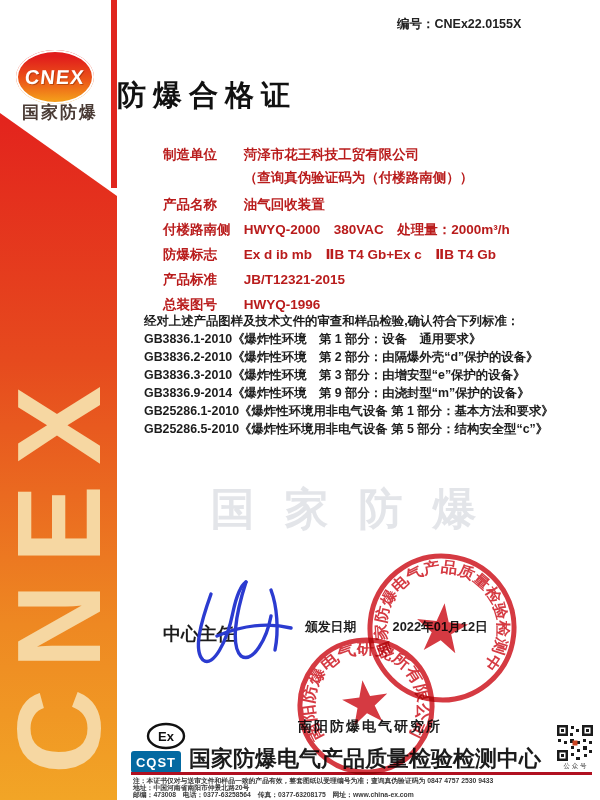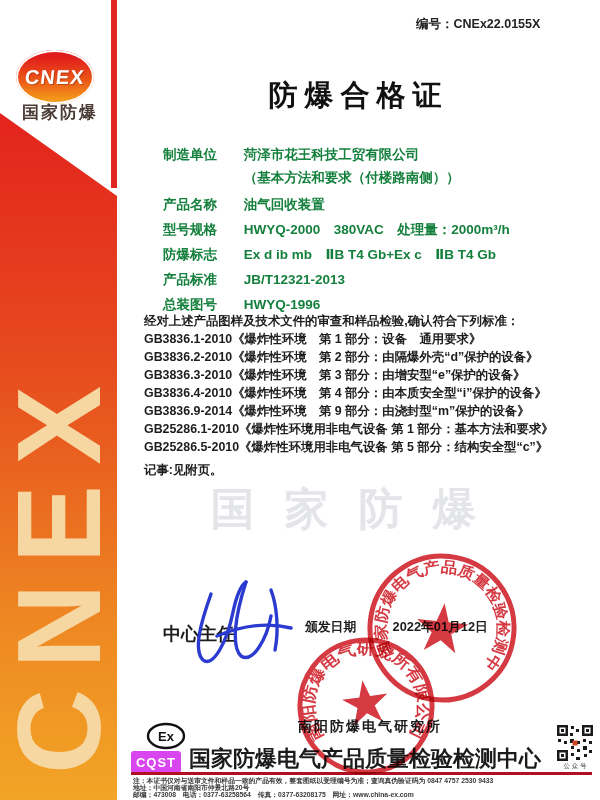--- a/index.html
+++ b/index.html
@@ -15,45 +15,45 @@
   .topline{position:absolute;left:111px;top:0;width:6px;height:188px;background:#e0261e;}
   
   .logo-oval{position:absolute;left:16px;top:50px;width:78px;height:54px;border-radius:50%;
         background:linear-gradient(180deg,#e11c1c 12%,#ec5a18 58%,#f49a1a 92%);
         display:flex;align-items:center;justify-content:center;box-shadow:0 0 0 2px #fff inset;}
   .logo-oval span{color:#fff;font-weight:800;font-size:20px;letter-spacing:1px;
         transform:skewX(-6deg);text-shadow:1px 1px 0 rgba(120,40,0,.45);}
   .logo-caption{position:absolute;left:14px;top:101px;width:92px;text-align:center;
         font-size:17px;font-weight:700;color:#4a3b35;letter-spacing:2px;}
   
-  .cert-no{position:absolute;left:416px;top:16px;font-size:12.5px;font-weight:700;color:#222;text-align:right;}
-  .title{position:absolute;left:117px;top:76px;width:483px;text-align:center;
+  .cert-no{position:absolute;left:397px;top:16px;font-size:12.5px;font-weight:700;color:#222;text-align:right;}
+  .title{position:absolute;left:117px;top:76px;width:483px;
         font-size:29px;font-weight:900;letter-spacing:7px;color:#111;}
   
-  .frow{position:absolute;left:163px;font-size:13.5px;font-weight:700;color:#15803d;white-space:nowrap;}
+  .frow{position:absolute;left:163px;font-size:13.5px;font-weight:700;color:#b91c1c;white-space:nowrap;}
   .frow .lab{display:inline-block;width:77px;}
   .frow .val{display:inline-block;}
   
   .standards{position:absolute;left:144px;top:312px;width:450px;font-size:12.4px;
         font-weight:600;line-height:18px;color:#1d1d1d;z-index:2;}
   .standards div{white-space:nowrap;}
   .note-line{margin-top:5px;font-weight:700;}
   
   .watermark{position:absolute;left:117px;top:480px;width:483px;text-align:center;
         font-size:44px;font-weight:700;letter-spacing:30px;color:#c9ccd4;opacity:.5;z-index:0;}
   
   .sig-label{position:absolute;left:163px;top:622px;font-size:18px;font-weight:700;}
   .sig-svg{position:absolute;left:183px;top:572px;z-index:2;}
   .drow{position:absolute;left:305px;font-size:12.8px;font-weight:700;white-space:nowrap;z-index:2;}
   .drow .dlab{display:inline-block;width:84px;}
   
   .stamp{position:absolute;z-index:5;opacity:.87;mix-blend-mode:multiply;}
   
   .ex-mark{position:absolute;left:146px;top:722px;z-index:2;}
-  .cqst{position:absolute;left:131px;top:751px;width:50px;height:22px;background:#d946ef;
+  .cqst{position:absolute;left:131px;top:751px;width:50px;height:22px;background:#0369a1;
         border-radius:3px;color:#fff;font-size:13px;font-weight:800;letter-spacing:1px;
         display:flex;align-items:center;justify-content:center;z-index:2;}
   .org1{position:absolute;left:190px;top:718px;width:360px;text-align:center;
         font-size:14px;font-weight:700;color:#1b1b1b;letter-spacing:2px;z-index:2;}
   .org2{position:absolute;left:150px;top:744px;width:430px;text-align:center;
         font-size:22px;font-weight:700;color:#1b1b1b;z-index:2;}
   .qr{position:absolute;left:556px;top:724px;z-index:2;}
   .qr-label{position:absolute;left:556px;top:762px;width:38px;text-align:center;
         font-size:6.5px;color:#333;z-index:2;}
   .rule{position:absolute;left:131px;top:772px;width:461px;height:2.5px;background:#b01020;z-index:2;}
@@ -80,53 +80,51 @@
     <span>编号：</span><span>CNEx22.0155X</span>
   </div>
   <div class="title">防爆合格证</div>
 
   <div class="frow" style="top:146px">
     <span class="lab">制造单位</span>
     <span class="val">菏泽市花王科技工贸有限公司</span>
   </div>
   <div class="frow" style="top:169px">
     <span class="lab"></span>
-    <span class="val">（基本方法和要求（付楼路南侧））</span>
+    <span class="val">（查询真伪验证码为（付楼路南侧））</span>
   </div>
   <div class="frow" style="top:196px">
     <span class="lab">产品名称</span>
     <span class="val">油气回收装置</span>
   </div>
   <div class="frow" style="top:221px">
-    <span class="lab">型号规格</span>
+    <span class="lab">付楼路南侧</span>
     <span class="val">HWYQ-2000　380VAC　处理量：2000m³/h</span>
   </div>
   <div class="frow" style="top:246px">
     <span class="lab">防爆标志</span>
     <span class="val">Ex d ib mb　ⅡB T4 Gb+Ex c　ⅡB T4 Gb</span>
   </div>
   <div class="frow" style="top:271px">
     <span class="lab">产品标准</span>
-    <span class="val">JB/T12321-2013</span>
+    <span class="val">JB/T12321-2015</span>
   </div>
   <div class="frow" style="top:296px">
     <span class="lab">总装图号</span>
     <span class="val">HWYQ-1996</span>
   </div>
 
   <div class="standards">
     <div>经对上述产品图样及技术文件的审查和样品检验,确认符合下列标准：</div>
     <div>GB3836.1-2010《爆炸性环境　第 1 部分：设备　通用要求》</div>
     <div>GB3836.2-2010《爆炸性环境　第 2 部分：由隔爆外壳“d”保护的设备》</div>
     <div>GB3836.3-2010《爆炸性环境　第 3 部分：由增安型“e”保护的设备》</div>
-    <div>GB3836.4-2010《爆炸性环境　第 4 部分：由本质安全型“i”保护的设备》</div>
     <div>GB3836.9-2014《爆炸性环境　第 9 部分：由浇封型“m”保护的设备》</div>
     <div>GB25286.1-2010《爆炸性环境用非电气设备 第 1 部分：基本方法和要求》</div>
     <div>GB25286.5-2010《爆炸性环境用非电气设备 第 5 部分：结构安全型“c”》</div>
-    <div class="note-line">记事:见附页。</div>
   </div>
 
   <div class="sig-label">中心主任</div>
   <svg class="sig-svg" width="130" height="105" viewBox="0 0 130 105">
     <g fill="none" stroke="#2b3bd0" stroke-width="3.4" stroke-linecap="round">
       <path d="M28,22 C18,50 10,78 20,88 C30,96 44,70 50,40 C53,26 57,14 63,10"></path>
       <path d="M63,10 C52,44 48,74 58,84 C70,92 84,66 88,44"></path>
       <path d="M34,64 C58,54 84,50 108,56"></path>
       <path d="M88,18 C94,34 96,58 92,78"></path>
     </g>

